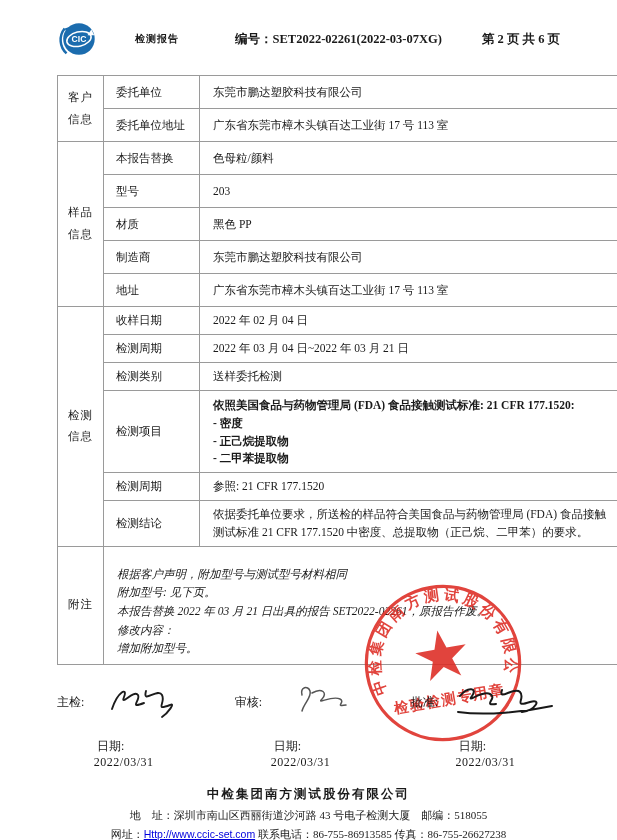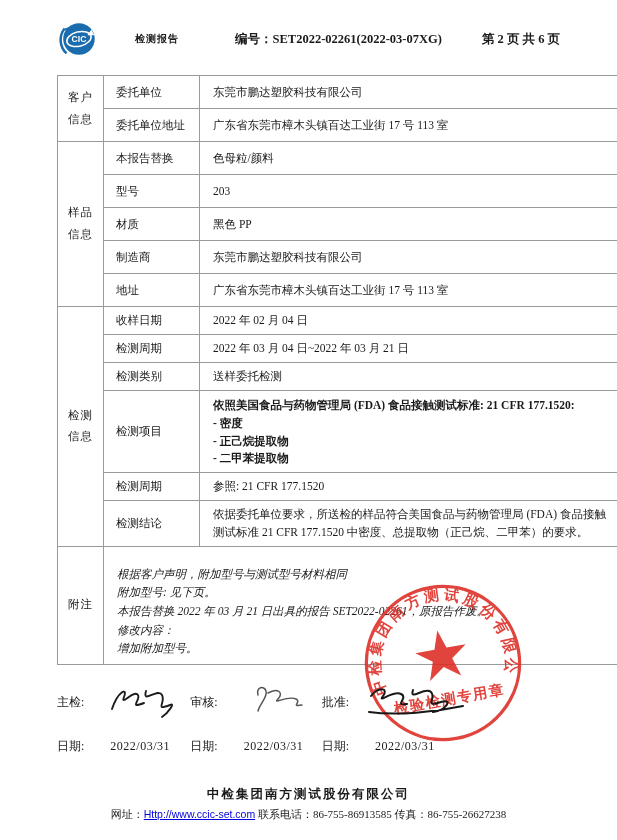--- a/index.html
+++ b/index.html
@@ -24,25 +24,25 @@
   td.group{width:46px;text-align:center;white-space:pre-line;line-height:1.9;letter-spacing:1px;}
   td.flabel{width:96px;padding-left:12px;}
   td.fvalue{padding-left:13px;padding-right:10px;}
   tr.h32 td{height:26px;}
   tr.h27 td{height:21px;}
   .pre{white-space:pre-line;}
   td.multiline{line-height:1.55;padding-top:6px;padding-bottom:4px;font-weight:bold;}
   td.notes-cell{line-height:1.62;padding-left:13px;padding-top:18px;padding-bottom:6px;font-style:italic;}
   td.concl{line-height:1.5;padding-top:5px;padding-bottom:5px;}
   
-  .sig-area{position:absolute;left:57px;top:682px;width:503px;display:flex;z-index:6;}
+  .sig-area{position:absolute;left:57px;top:682px;width:503px;display:flex;justify-content:space-between;z-index:6;}
   .sig-col{display:flex;flex-direction:column;}
   .sig-row{display:flex;align-items:center;height:40px;font-size:12px;}
   .sig-row .lbl{margin-right:14px;white-space:nowrap;}
-  .date-row{display:flex;align-items:center;margin-top:16px;font-size:12px;}
+  .date-row{display:flex;align-items:center;margin-top:16px;font-size:12px;flex-direction:column;}
   .date-row .lbl{margin-right:26px;}
   .date-row .val{letter-spacing:0.5px;}
   .sig-svg{display:block;}
   
   .stamp{position:absolute;left:354px;top:574px;width:178px;height:178px;z-index:5;
          transform:rotate(-10deg);opacity:0.88;pointer-events:none;}
   
   .footer{position:absolute;left:0;top:786px;width:617px;text-align:center;}
   .f-company{font-size:12.5px;font-weight:bold;letter-spacing:2px;}
   .f-line{font-size:11px;margin-top:5px;}
@@ -197,19 +197,20 @@
     <circle cx="86" cy="86" r="74" fill="none" stroke="#dd2b23" stroke-width="3.2"></circle>
     <text font-size="14.5" font-weight="bold" fill="#dd2b23" letter-spacing="3.5" font-family="Liberation Serif, serif">
       <textPath href="#arcP" startOffset="2">中检集团南方测试股份有限公司</textPath>
     </text>
     <polygon fill="#dd2b23" points="86,54 91.9,71.9 110.7,72.0 95.5,83.1 101.3,101.0 86,90 70.7,101.0 76.5,83.1 61.3,72.0 80.1,71.9"></polygon>
     <text x="86" y="126" text-anchor="middle" font-size="14" font-weight="bold" fill="#dd2b23" letter-spacing="1.5" font-family="Liberation Serif, serif">检验检测专用章</text>
   </svg>
 
   <div class="footer">
     <div class="f-company">中检集团南方测试股份有限公司</div>
+    <div class="f-line">地　址：深圳市南山区西丽街道沙河路 43 号电子检测大厦　邮编：518055</div>
     <div class="f-web">
       <span>网址：</span><a class="f-url" href="#">Http://www.ccic-set.com</a>
       <span>联系电话：86-755-86913585 传真：86-755-26627238</span>
     </div>
   </div>
 
 </div>
 
 </body></html>

